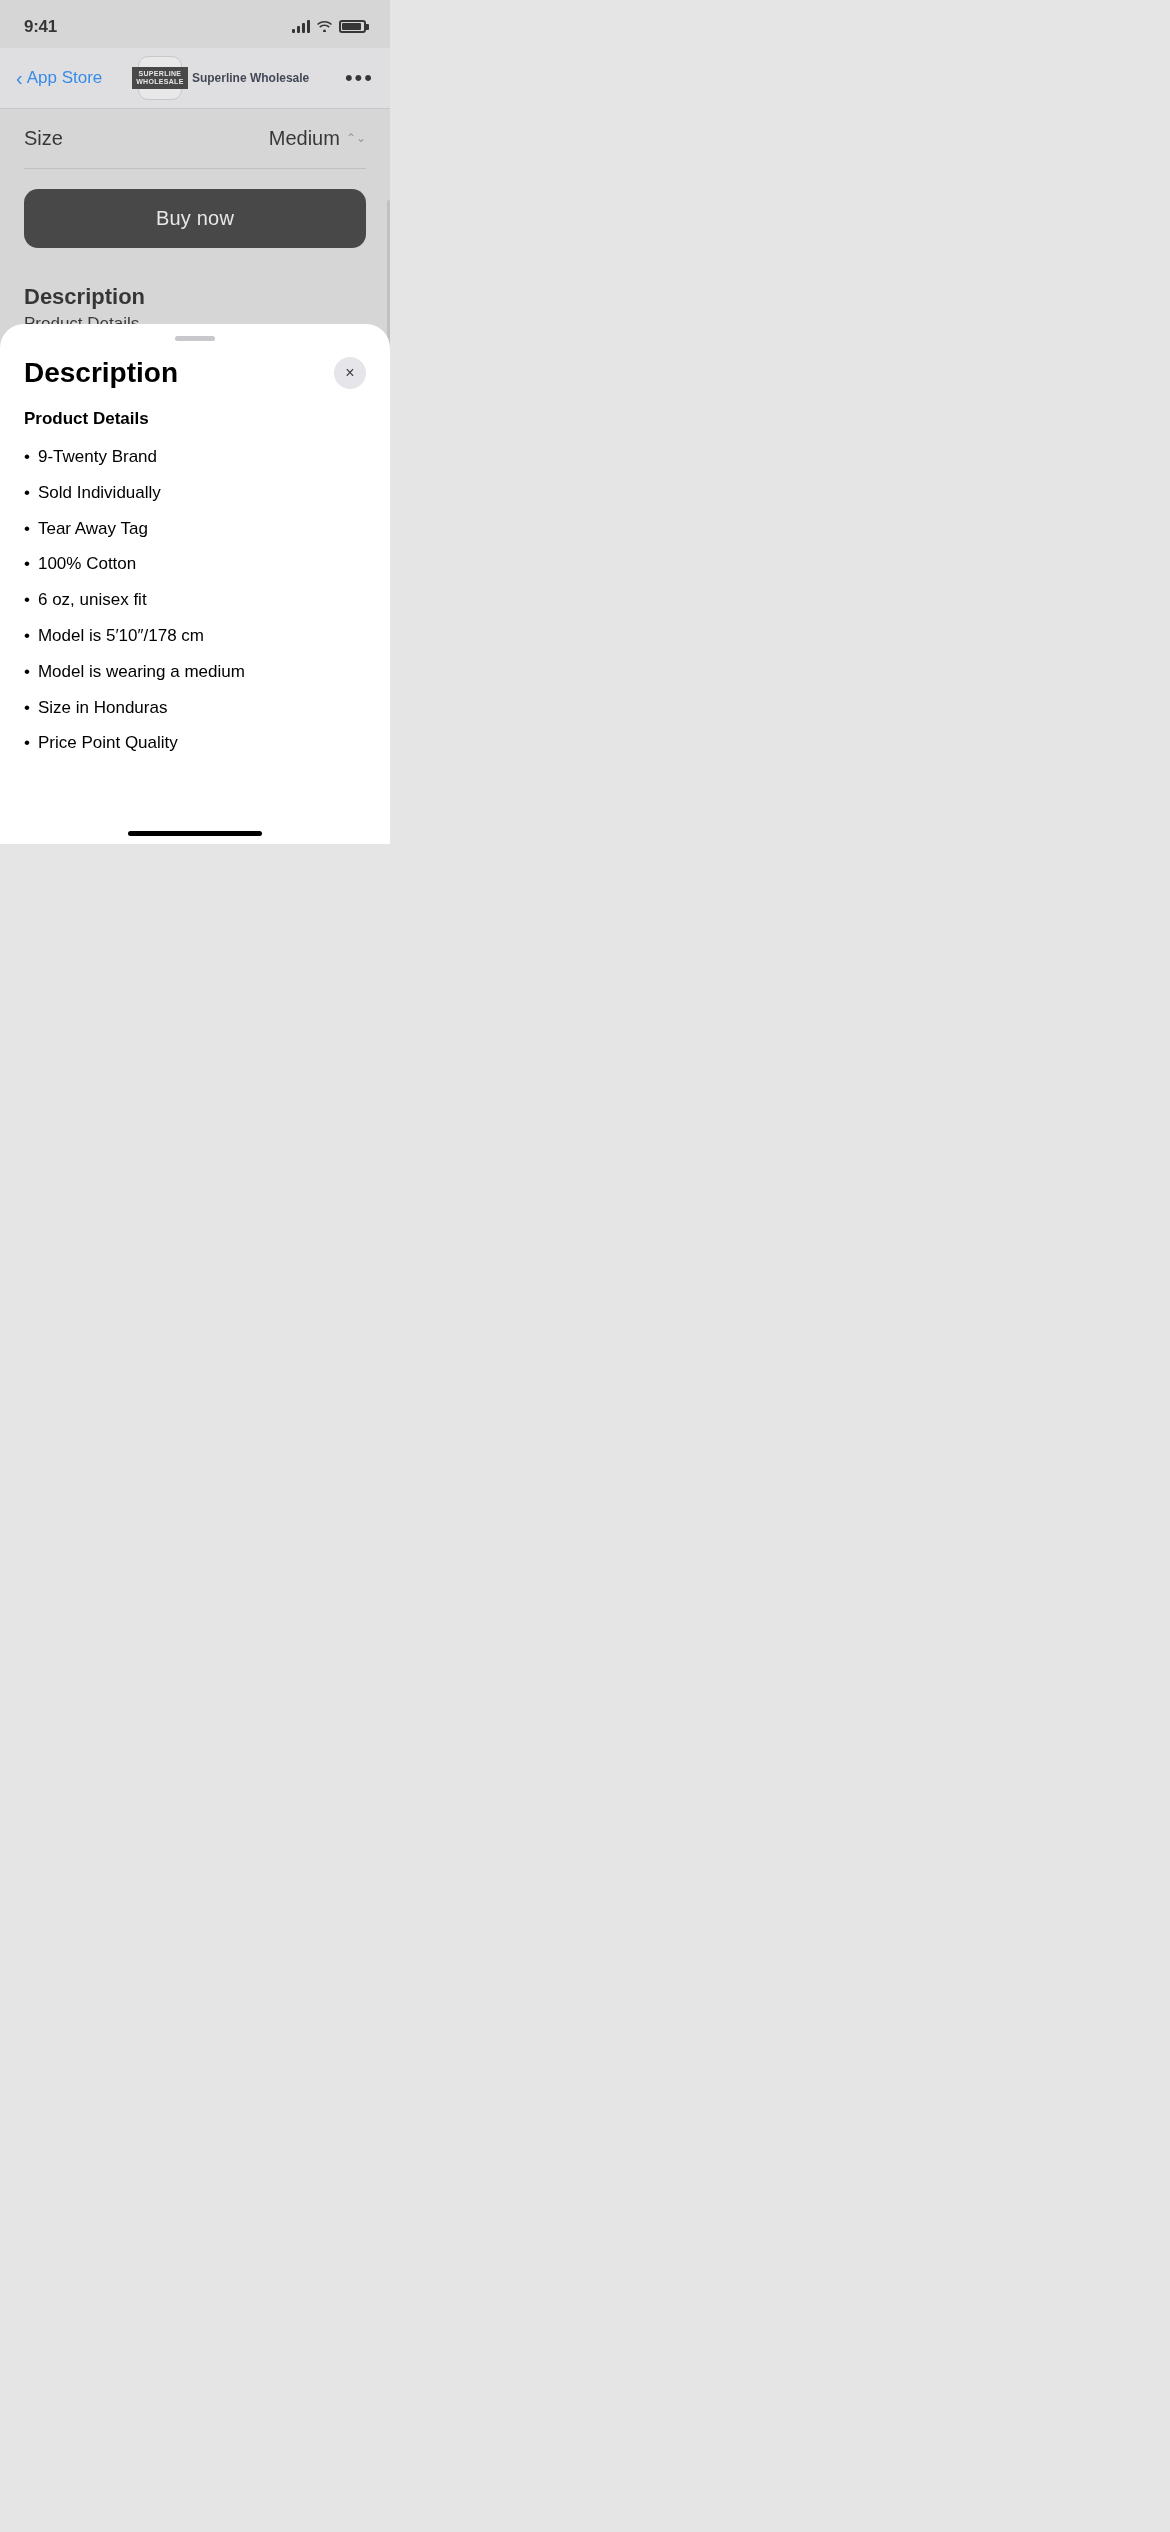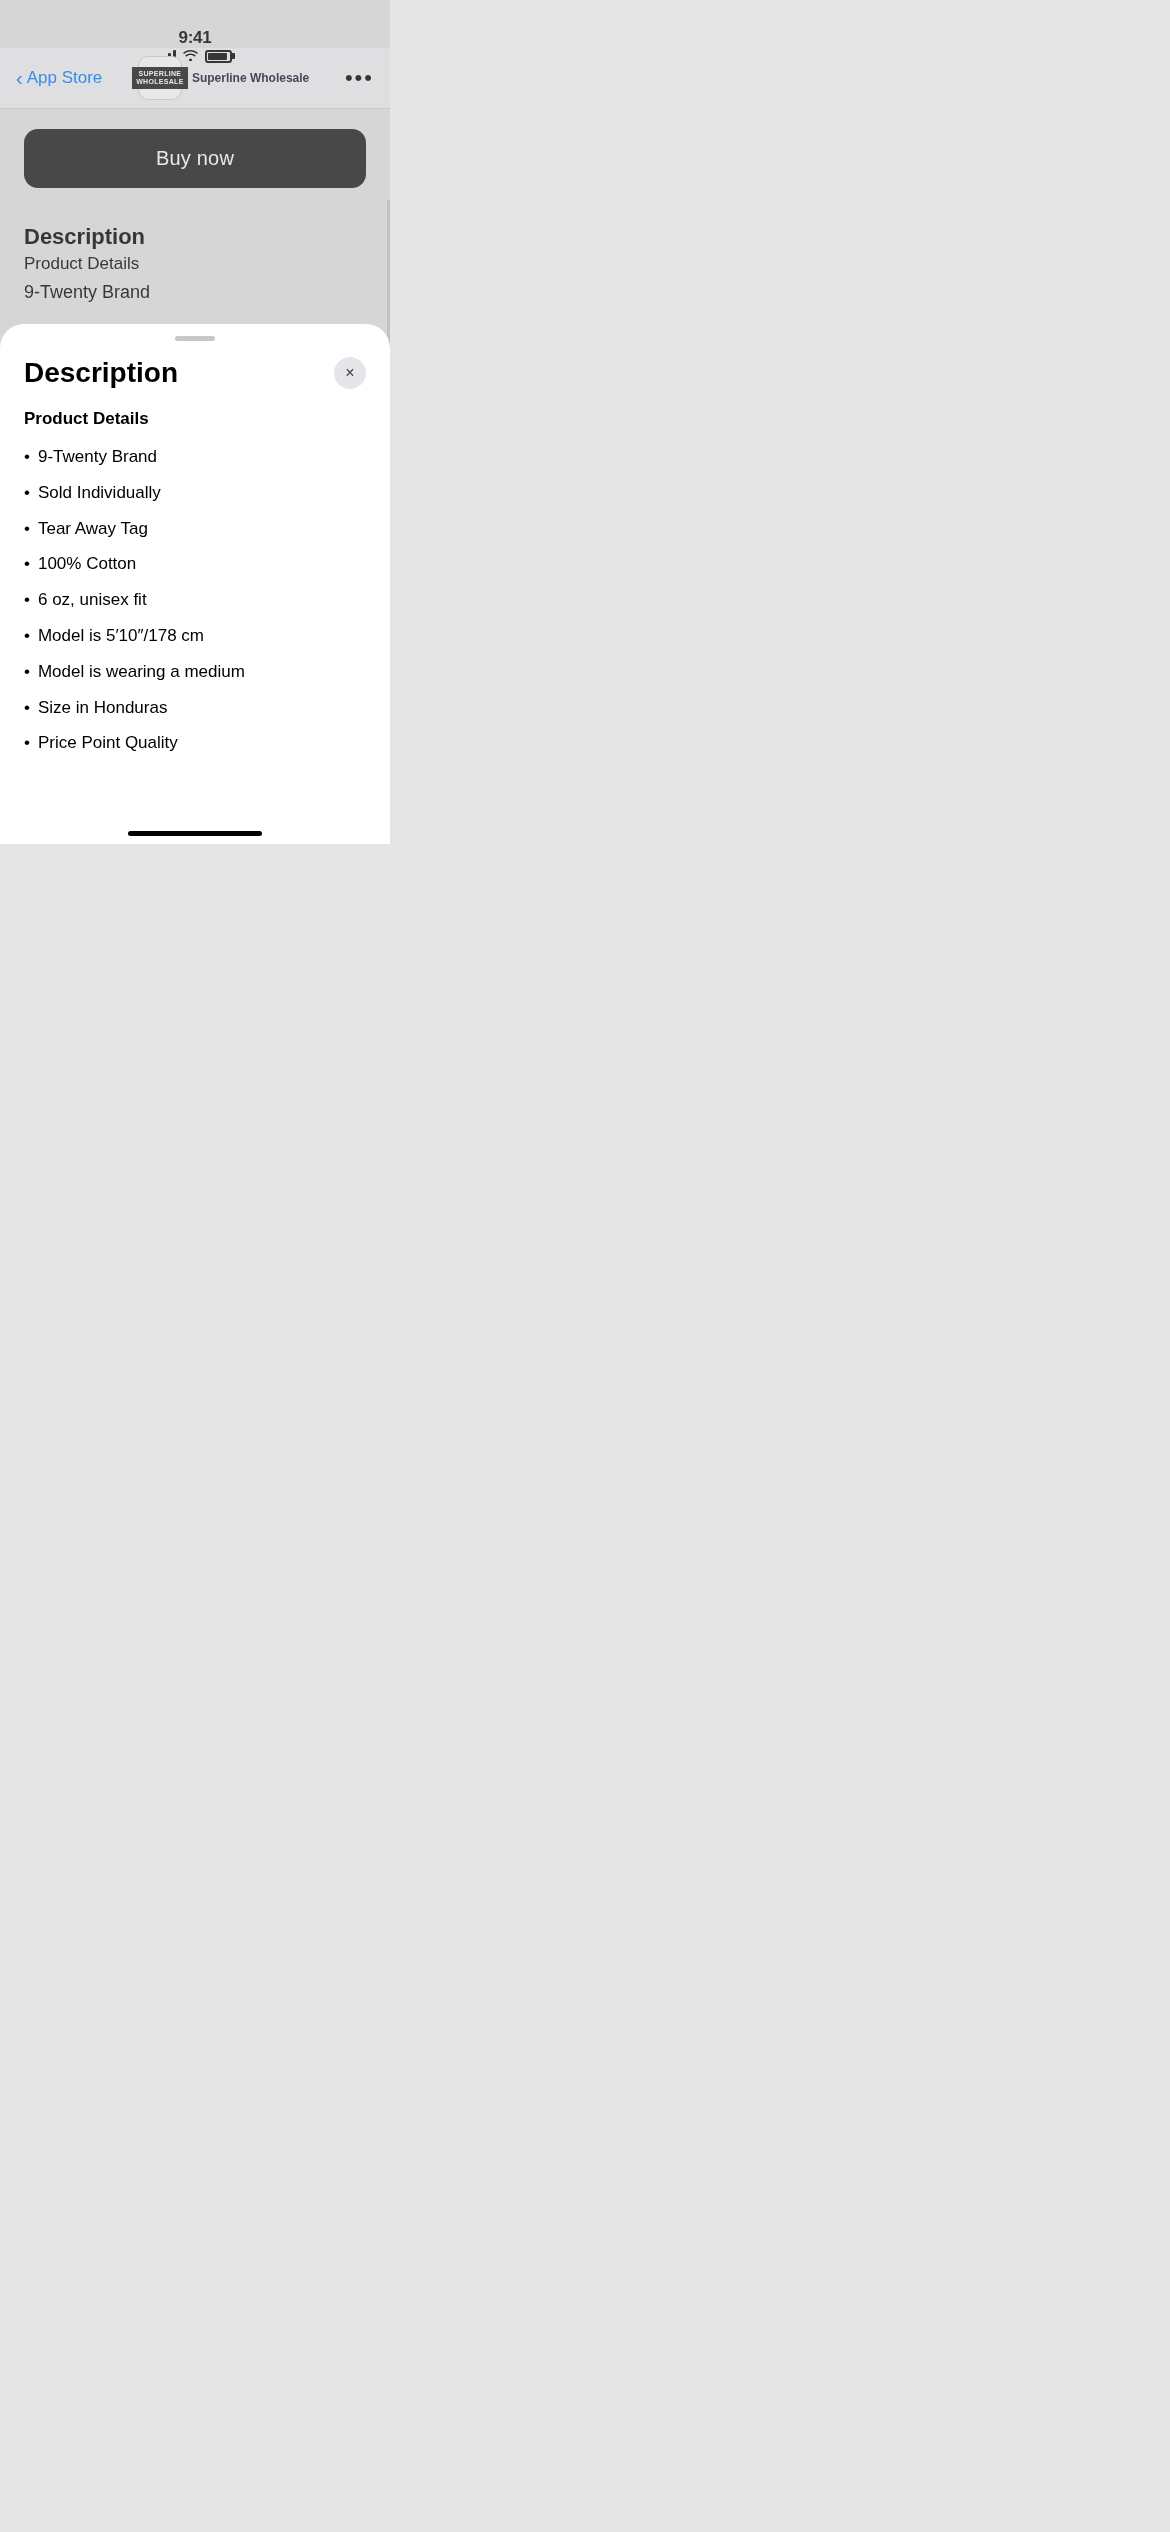--- a/index.html
+++ b/index.html
@@ -12,23 +12,22 @@
       font-family: -apple-system, BlinkMacSystemFont, 'SF Pro Text', 'Helvetica Neue', sans-serif;
       position: relative;
       overflow: hidden;
     }
 
     
     .status-bar {
       display: flex;
       justify-content: space-between;
       align-items: center;
-      padding: 28px 24px 0;
+      padding: 5px 24px 0;
       height: 48px;
-      flex-direction: column;
     }
 
     .status-time {
       font-size: 17px;
       font-weight: 600;
       color: #000;
       letter-spacing: -0.3px;
     }
 
     .status-icons {
@@ -443,20 +442,27 @@
         SUPERLINE<br>WHOLESALE
       </div>
     </div>
     <span class="nav-title">Superline Wholesale</span>
   </div>
   <span class="nav-more">•••</span>
 </div>
 
 <div class="main-content">
 
+  <div class="field-row">
+    <span class="field-label">Size</span>
+    <div class="field-value">
+      <span>Medium</span>
+      <span class="field-value-chevron" style="display: inline-flex; flex-direction: column; align-items: center; line-height: 0.9; font-size: 12px; color: rgb(142, 142, 147);">⌃⌄</span>
+    </div>
+  </div>
 
 
   <div class="btn-section">
     <button class="btn-buy-now">Buy now</button>
   </div>
 
   <div class="desc-section">
     <div class="desc-heading">Description</div>
     <div class="desc-subheading">Product Details</div>
     <div class="desc-brand">9-Twenty Brand</div>

